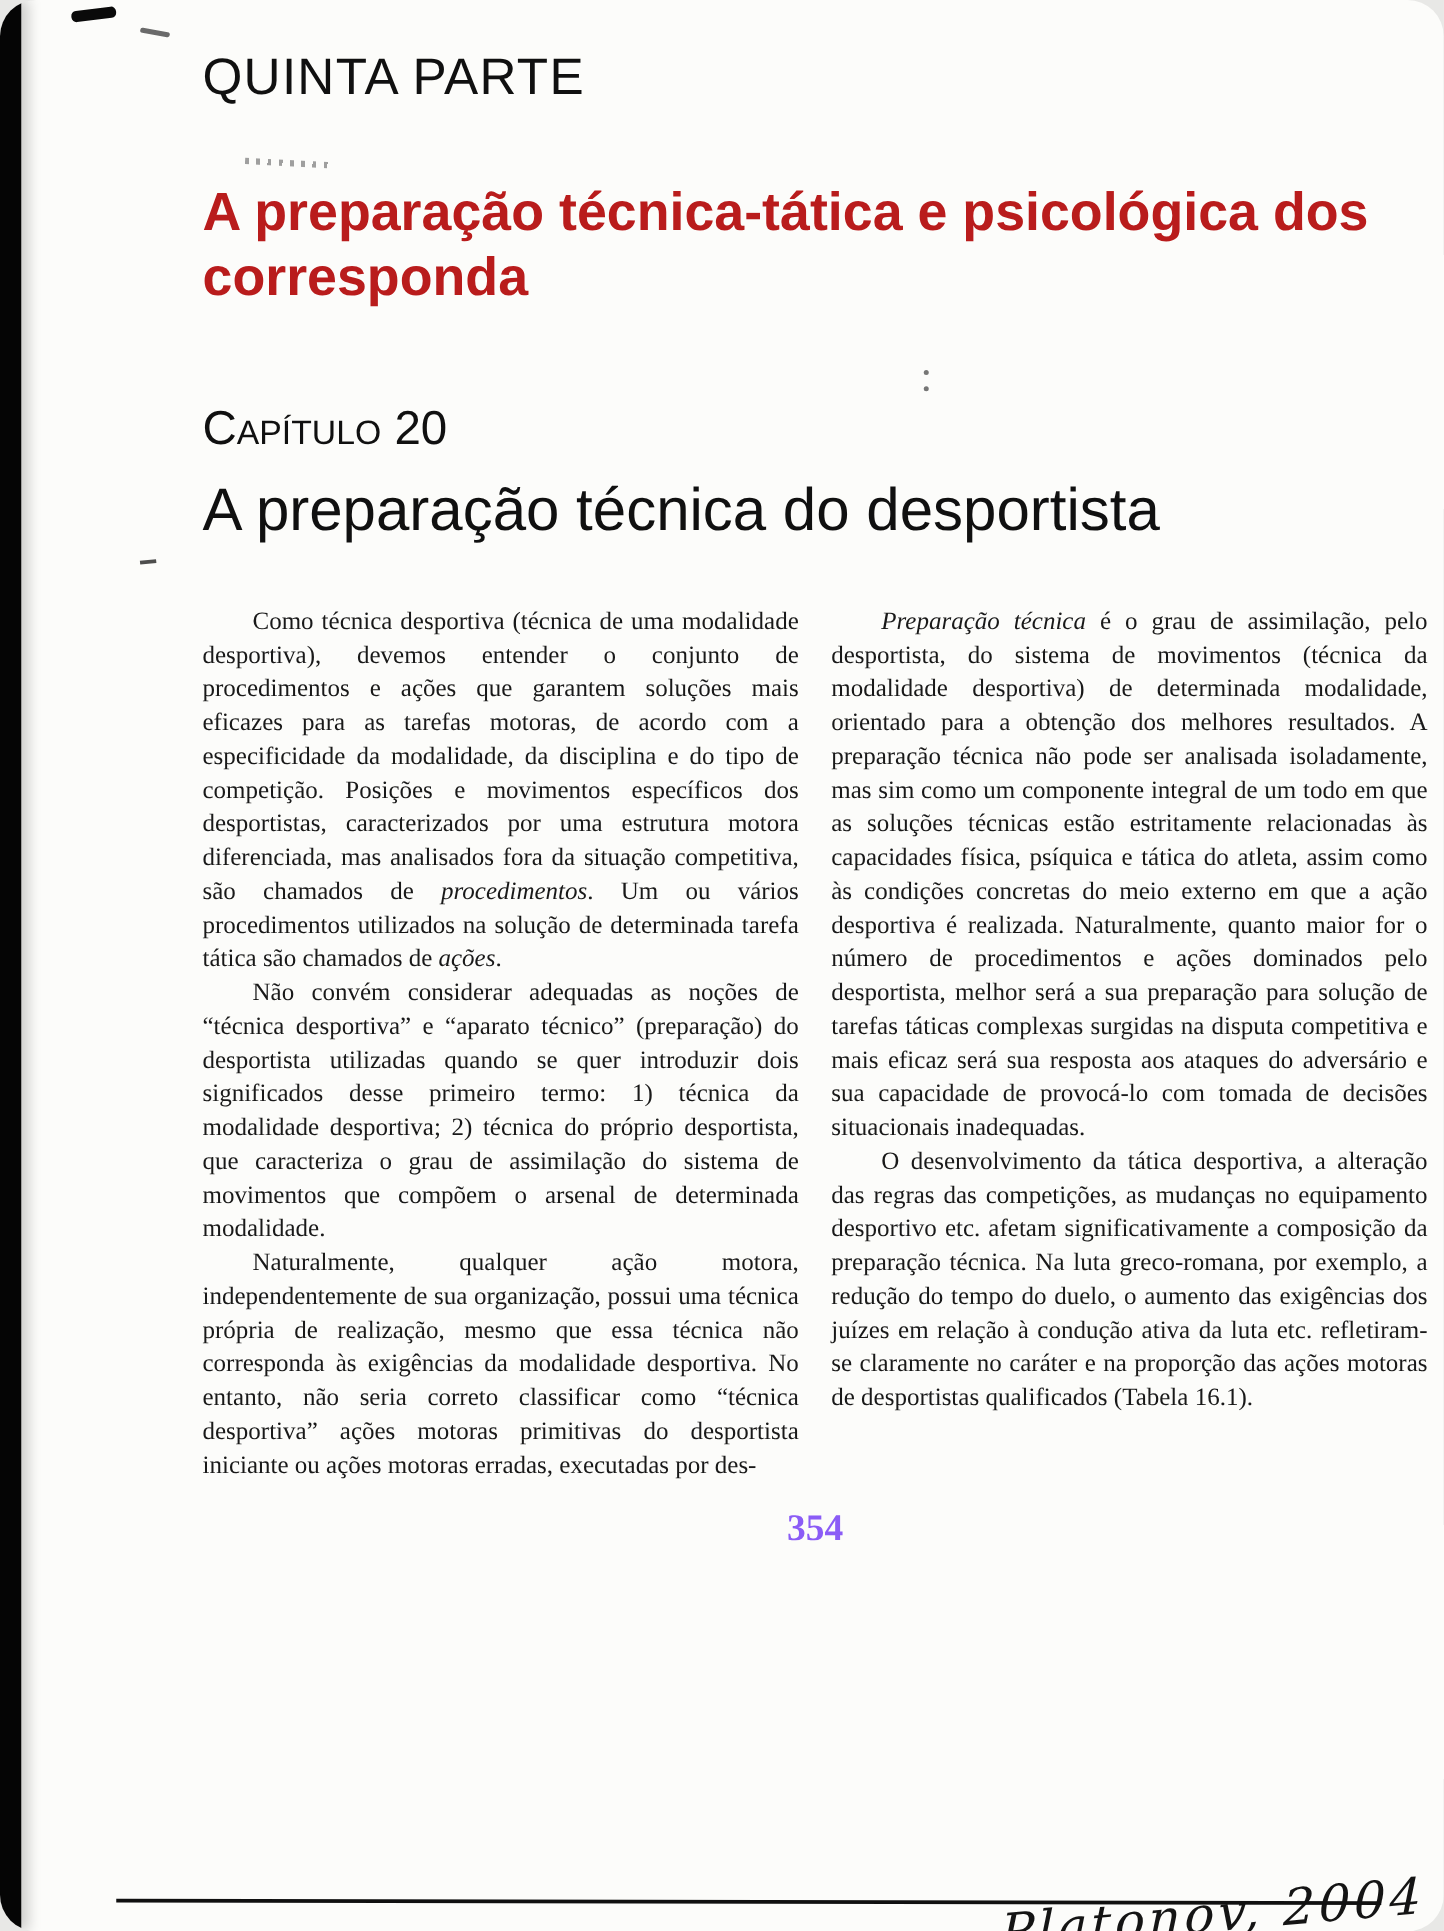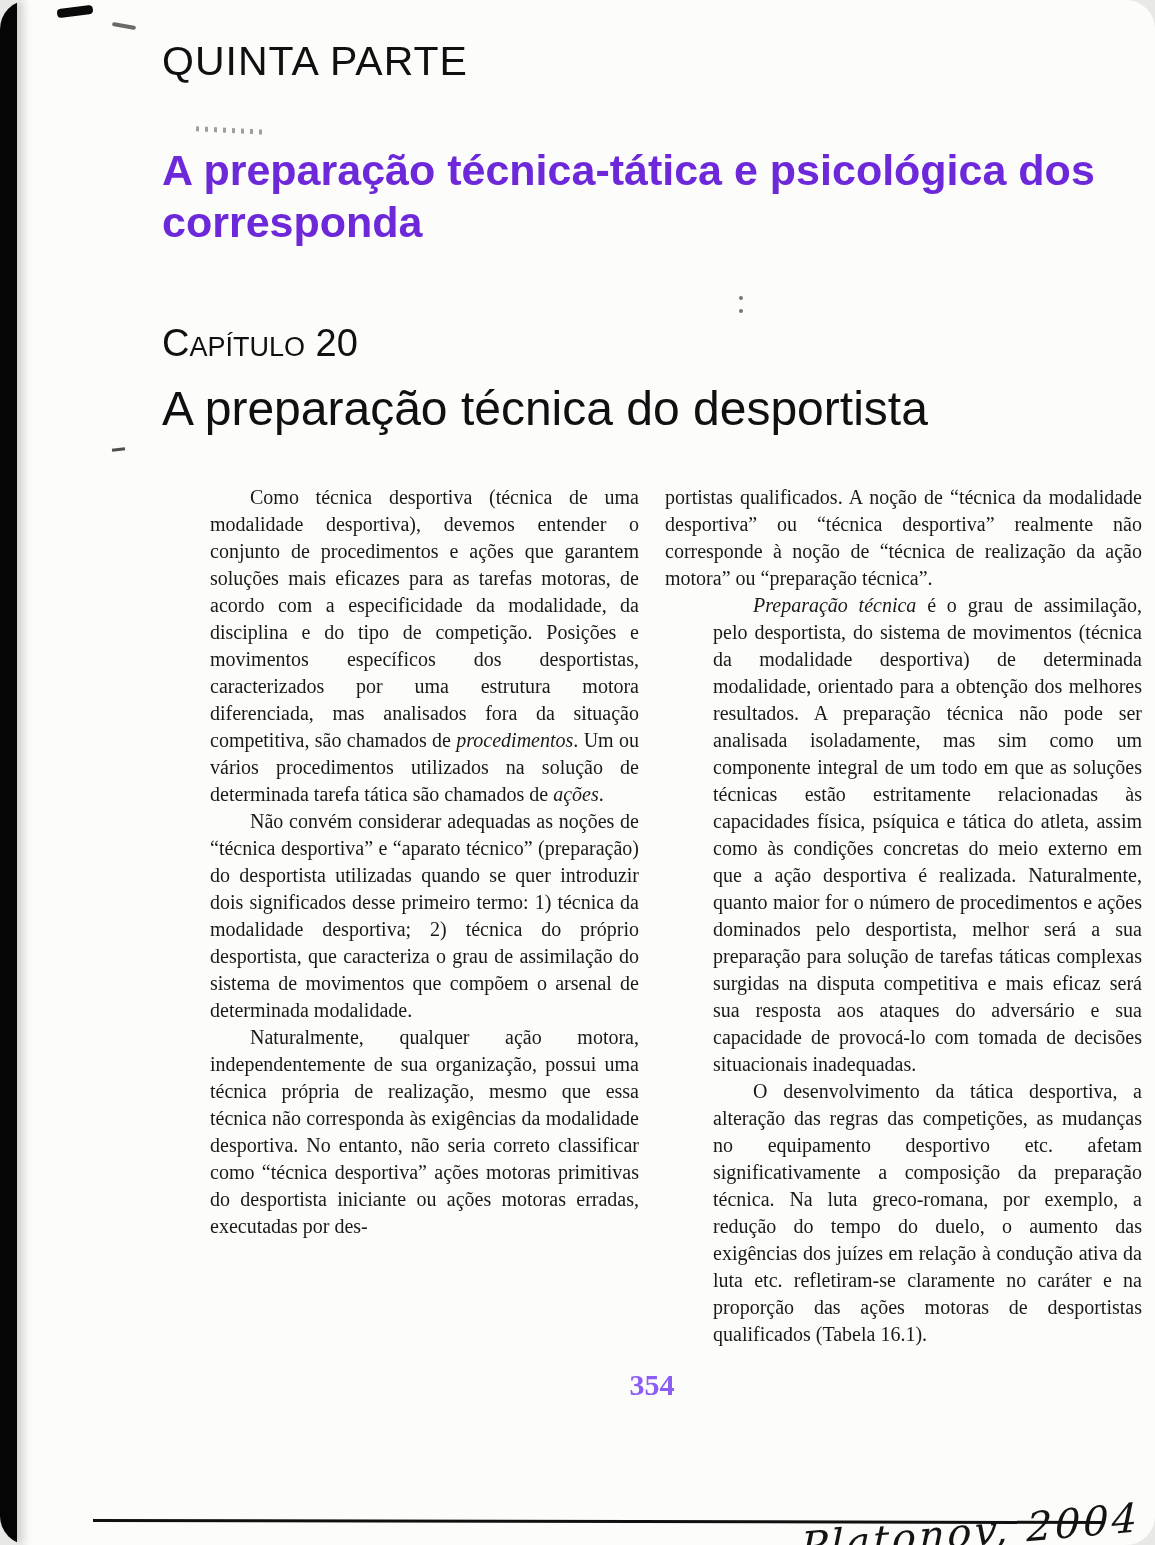--- a/index.html
+++ b/index.html
@@ -52,21 +52,21 @@
   .content {
     position: absolute; left: 162px; top: 38px; width: 980px;
   }
   .part-label {
     font-family: "Liberation Sans", sans-serif;
     font-size: 41px; font-weight: 500; letter-spacing: 1px; color: #101010;
   }
   .part-title {
     margin-top: 60px;
     font-family: "Liberation Sans", sans-serif;
-    font-size: 43px; font-weight: 700; line-height: 1.2; color: #6d28d9;
+    font-size: 43px; font-weight: 700; line-height: 1.2; color: #b91c1c;
   }
   .chapter-label {
     margin-top: 74px;
     font-family: "Liberation Sans", sans-serif;
     font-variant: small-caps;
     font-size: 38px; font-weight: 500; color: #101010;
   }
   .chapter-title {
     margin-top: 16px;
     font-family: "Liberation Sans", sans-serif;
@@ -78,21 +78,21 @@
   .col { flex: 1; min-width: 0; }
   .section-heading {
     font-family: "Liberation Serif", serif;
     font-size: 31px; font-weight: 700; line-height: 1.22;
     margin-bottom: 34px; color: #0f0f0f;
   }
   .col p {
     font-size: 20px; line-height: 27px; text-align: justify;
     color: #191919;
   }
-  .col p.indent { text-indent: 40px; margin-left: 48px; }
+  .col p.indent { text-indent: 40px; }
   .col p em { font-style: italic; }
   .page-number {
     margin-top: 20px;
     text-align: center;
     font-size: 30px; font-weight: 700; color: #8b5cf6;
   }
   .handwriting {
     position: absolute; right: 14px; bottom: -10px;
     font-family: "DejaVu Serif", serif;
     font-style: italic;
@@ -125,21 +125,20 @@
 
     <div class="columns">
 
       <div class="col col-left">
         <p class="indent"><span>Como técnica desportiva (técnica de uma modalidade desportiva), devemos entender o conjunto de procedimentos e ações que garantem soluções mais eficazes para as tarefas motoras, de acordo com a especificidade da modalidade, da disciplina e do tipo de competição. Posições e movimentos específicos dos desportistas, caracterizados por uma estrutura motora diferenciada, mas analisados fora da situação competitiva, são chamados de </span><em>procedimentos</em><span>. Um ou vários procedimentos utilizados na solução de determinada tarefa tática são chamados de </span><em>ações</em><span>.</span></p>
         <p class="indent">Não convém considerar adequadas as noções de “técnica desportiva” e “aparato técnico” (preparação) do desportista utilizadas quando se quer introduzir dois significados desse primeiro termo: 1) técnica da modalidade desportiva; 2) técnica do próprio desportista, que caracteriza o grau de assimilação do sistema de movimentos que compõem o arsenal de determinada modalidade.</p>
         <p class="indent">Naturalmente, qualquer ação motora, independentemente de sua organização, possui uma técnica própria de realização, mesmo que essa técnica não corresponda às exigências da modalidade desportiva. No entanto, não seria correto classificar como “técnica desportiva” ações motoras primitivas do desportista iniciante ou ações motoras erradas, executadas por des-</p>
       </div>
 
       <div class="col col-right">
-        <p>portistas qualificados. A noção de “técnica da modalidade desportiva” ou “técnica desportiva” realmente não corresponde à noção de “técnica de realização da ação motora” ou “preparação técnica”.</p>
         <p class="indent"><em>Preparação técnica</em><span> é o grau de assimilação, pelo desportista, do sistema de movimentos (técnica da modalidade desportiva) de determinada modalidade, orientado para a obtenção dos melhores resultados. A preparação técnica não pode ser analisada isoladamente, mas sim como um componente integral de um todo em que as soluções técnicas estão estritamente relacionadas às capacidades física, psíquica e tática do atleta, assim como às condições concretas do meio externo em que a ação desportiva é realizada. Naturalmente, quanto maior for o número de procedimentos e ações dominados pelo desportista, melhor será a sua preparação para solução de tarefas táticas complexas surgidas na disputa competitiva e mais eficaz será sua resposta aos ataques do adversário e sua capacidade de provocá-lo com tomada de decisões situacionais inadequadas.</span></p>
         <p class="indent">O desenvolvimento da tática desportiva, a alteração das regras das competições, as mudanças no equipamento desportivo etc. afetam significativamente a composição da preparação técnica. Na luta greco-romana, por exemplo, a redução do tempo do duelo, o aumento das exigências dos juízes em relação à condução ativa da luta etc. refletiram-se claramente no caráter e na proporção das ações motoras de desportistas qualificados (Tabela 16.1).</p>
       </div>
 
     </div>
 
     <div class="page-number">354</div>
 
   </div>
 

